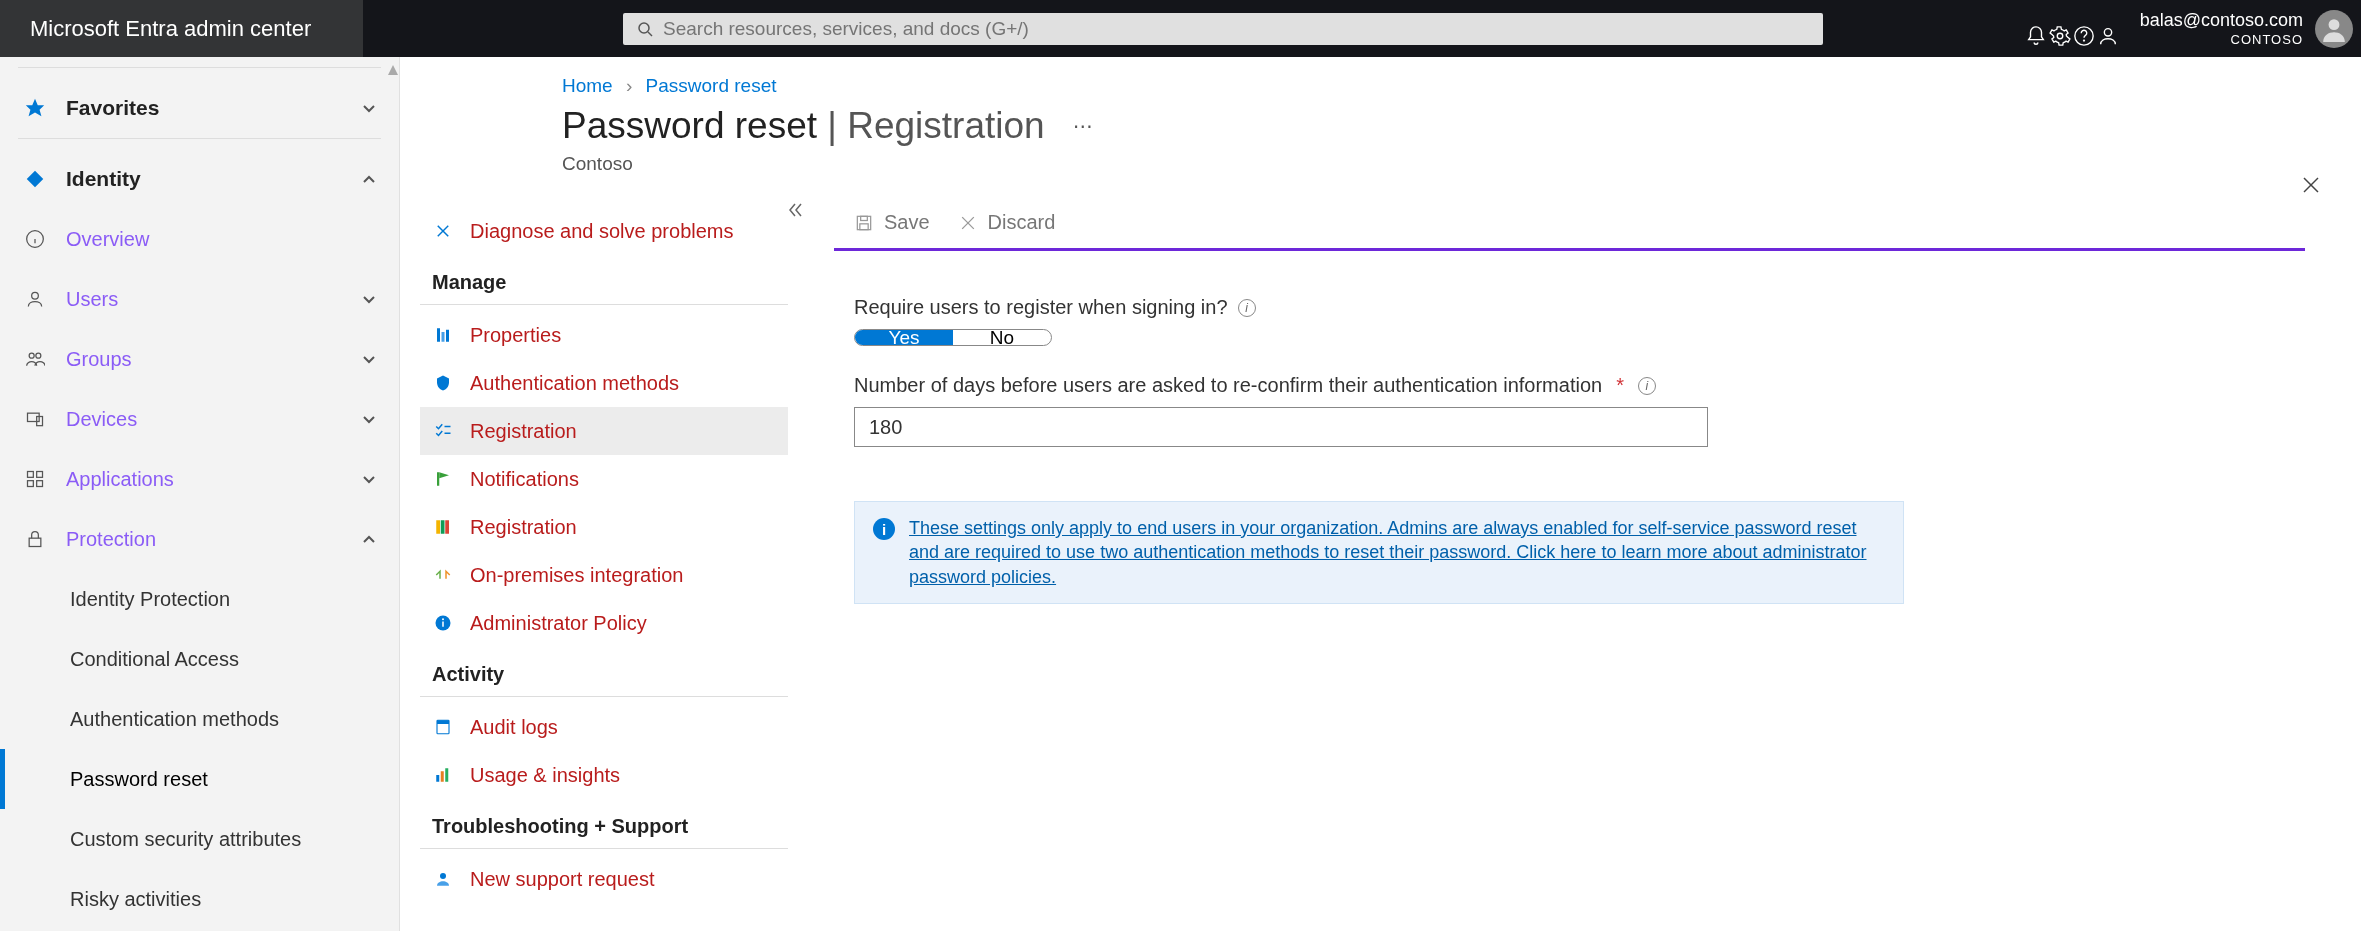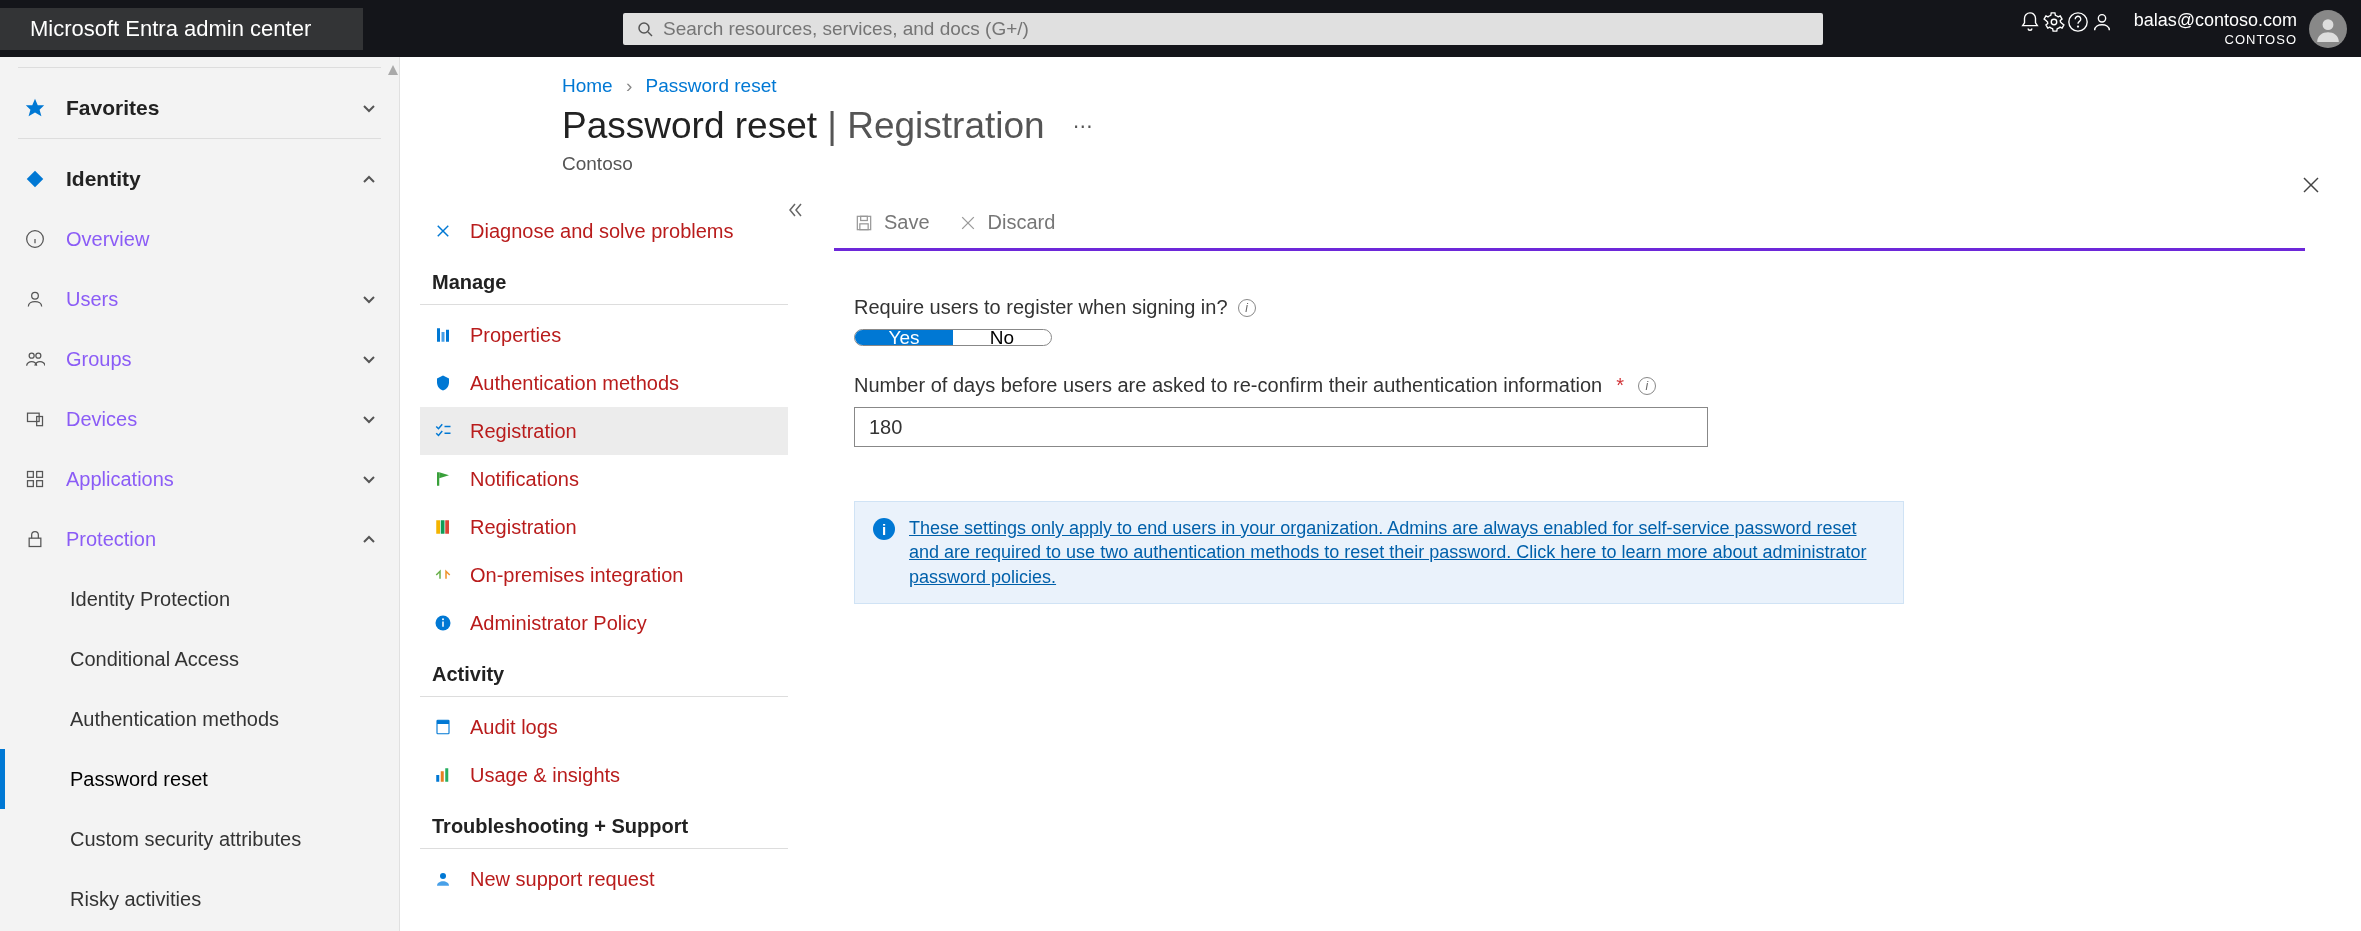--- a/index.html
+++ b/index.html
@@ -1,24 +1,24 @@
 <!DOCTYPE html>
 <html><head>
 <meta charset="utf-8">
 <style>
 * { margin:0; padding:0; box-sizing:border-box; font-family:"Segoe UI",Arial,sans-serif; }
 body { width:2361px; height:931px; background:#fff; overflow:hidden; }
 
 
 .hdr { height:57px; background:#14151a; display:flex; align-items:center; color:#fff; }
-.hdr-title { width:363px; height:42px; background:#333436; display:flex; align-items:center; padding-left:30px; font-size:22px; font-weight:500; }
+.hdr-title { width:363px; height:57px; background:#333436; display:flex; align-items:center; padding-left:30px; font-size:22px; font-weight:500; }
 .hdr-search { flex:0 0 1200px; margin-left:260px; height:32px; background:#e0e0e0; border-radius:2px; display:flex; align-items:center; padding:0 14px; color:#555; }
 .hdr-search svg { width:16px; height:16px; margin-right:10px; }
 .hdr-search input { flex:1; border:none; background:transparent; font-size:19px; color:#333; outline:none; }
-.hdr-icons { margin-left:auto; display:flex; align-items:flex-start; padding-right:14px; }
+.hdr-icons { margin-left:auto; display:flex; align-items:flex-end; padding-right:8px; }
 .hdr-icons .icn { width:24px; height:24px; display:flex; align-items:center; justify-content:center; color:#fff; cursor:pointer; }
 .hdr-user { display:flex; align-items:center; gap:12px; margin-left:20px; }
 .hdr-user-txt { text-align:right; line-height:1.2; }
 .hdr-user-txt .em { font-size:18px; }
 .hdr-user-txt .co { font-size:13px; letter-spacing:1px; }
 .avatar { width:38px; height:38px; border-radius:50%; background:#888; display:flex; align-items:center; justify-content:center; }
 
 .body-row { display:flex; height:874px; }
 
 

